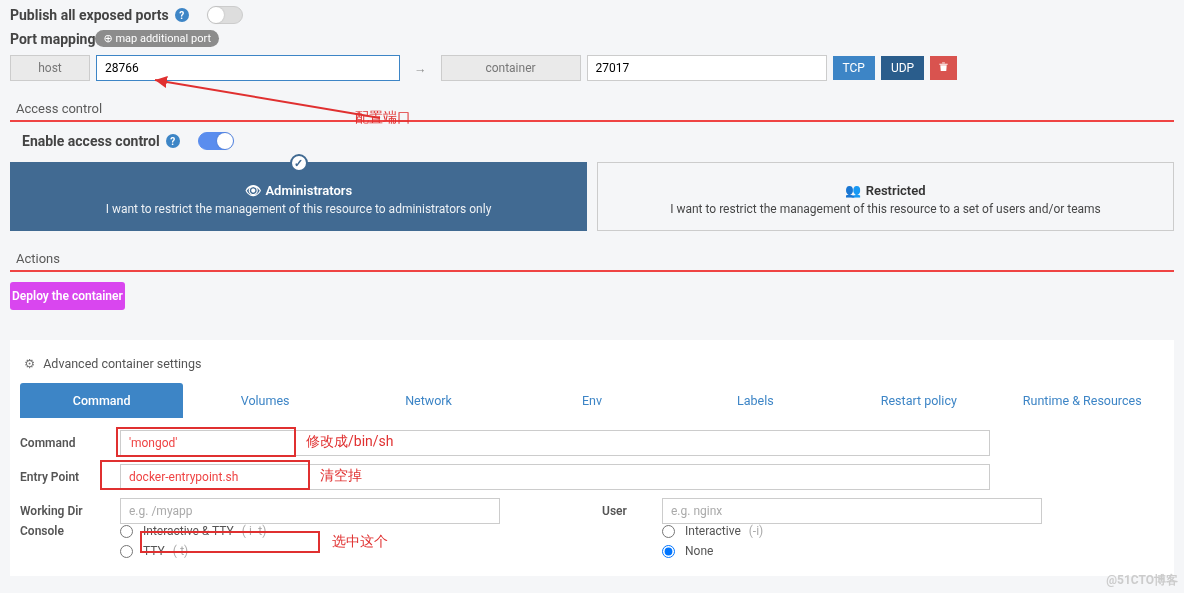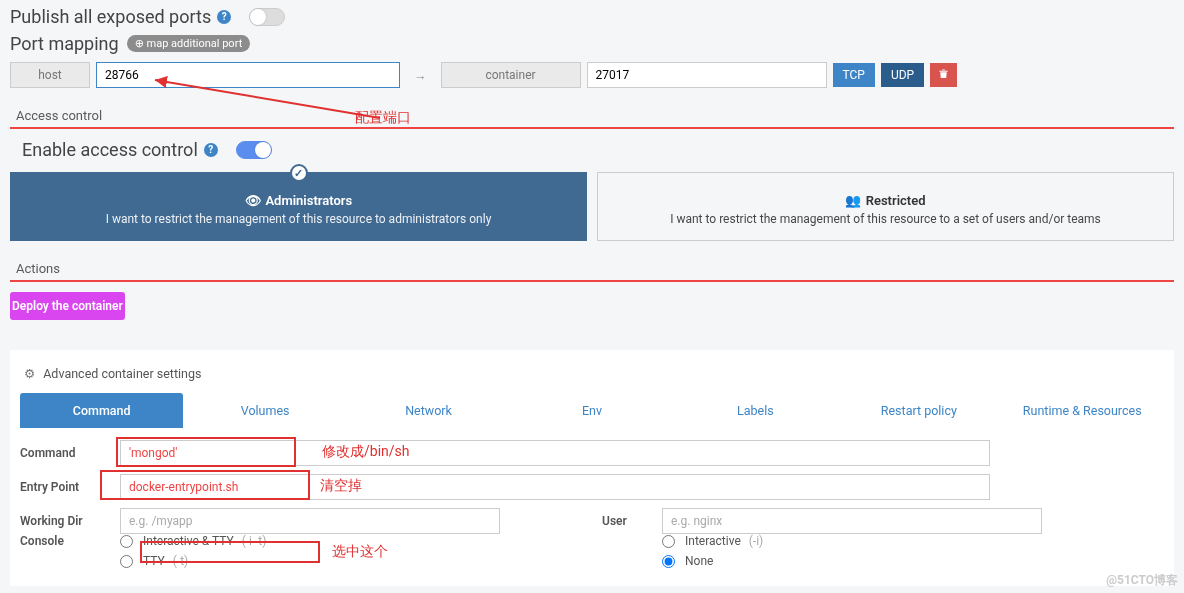--- a/index.html
+++ b/index.html
@@ -1,25 +1,25 @@
 <!DOCTYPE html>
 <html><head>
 <meta charset="utf-8">
 <style>
 * { box-sizing: border-box; margin: 0; padding: 0; font-family: -apple-system, BlinkMacSystemFont, "Segoe UI", Roboto, Arial, sans-serif; }
 body { background: #f5f6f8; font-size: 12.5px; color: #333; }
 .page { padding: 0 10px 20px; }
 .row { display: flex; align-items: center; margin: 6px 0; }
-.label { font-weight: 400; font-size: 18px; color: #444; }
+.label { font-weight: 700; font-size: 14px; color: #444; }
 .help-icon { display: inline-flex; align-items: center; justify-content: center; width: 14px; height: 14px; border-radius: 50%; background: #3d85c6; color: #fff; font-size: 10px; font-weight: bold; margin-left: 6px; }
 .toggle { position: relative; width: 36px; height: 18px; background: #ddd; border-radius: 9px; margin-left: 18px; border:1px solid #ccc;}
 .toggle .knob { position: absolute; width: 16px; height: 16px; background: #fff; border-radius: 50%; top: 0; left: 0; box-shadow: 0 0 2px rgba(0,0,0,.2); }
 .toggle.on { background: #5A8DEE; border-color:#5A8DEE;}
 .toggle.on .knob { left: 18px; }
-.chip { background: #8c8c8c; color: #fff; border-radius: 10px; padding: 2px 8px; font-size: 11px; margin-left: 8px; }
+.chip { background: #8c8c8c; color: #fff; border-radius: 10px; padding: 2px 8px; font-size: 11px; }
 .port-row { display: flex; align-items: center; gap: 6px; margin-top: 8px; }
 .addon { background: #eaeaea; border: 1px solid #ccc; padding: 5px 0; width: 80px; text-align: center; color:#777; font-size:12px;}
 .port-input { border: 1px solid #3d85c6; padding: 5px 8px; width: 304px; outline: none; font-size:12px;}
 .port-input.plain { border-color: #ccc; }
 .arrow { padding: 0 8px; color: #888; }
 .proto { background: #3d85c6; color: #fff; padding: 5px 10px; border:none; font-size:12px;}
 .proto.off { background: #2a5d8c; }
 .trash { background: #d9534f; color: #fff; padding: 5px 8px; border:none; font-size:12px;}
 .section-head { border-bottom: 2px solid #ef4444; padding: 4px 6px; color: #5a5a5a; margin-top: 16px; font-size:13px; }
 .access-panels { display: flex; gap: 10px; margin-top: 12px; position: relative; }
@@ -180,21 +180,21 @@
               </label>
             <label class="radio-row" style="margin-top:6px;">
                 <input type="radio" name="c2" checked="" style="">
                 <span>None</span>
               </label>
           </div>
         </div>
       </div>
 
       <div class="red-box" style="left:96px; top:-3px; width:180px; height:30px;"></div>
-      <div class="annot" style="left:302px; top:3px;">修改成/bin/sh</div>
+      <div class="annot" style="left:286px; top:3px;">修改成/bin/sh</div>
 
       <div class="red-box" style="left:80px; top:30px; width:210px; height:30px;"></div>
       <div class="annot" style="left:300px; top:37px;">清空掉</div>
 
       <div class="red-box" style="left:120px; top:101px; width:180px; height:22px;"></div>
       <div class="annot" style="left:312px; top:103px;">选中这个</div>
     </div>
   </div>
 
 </div>

